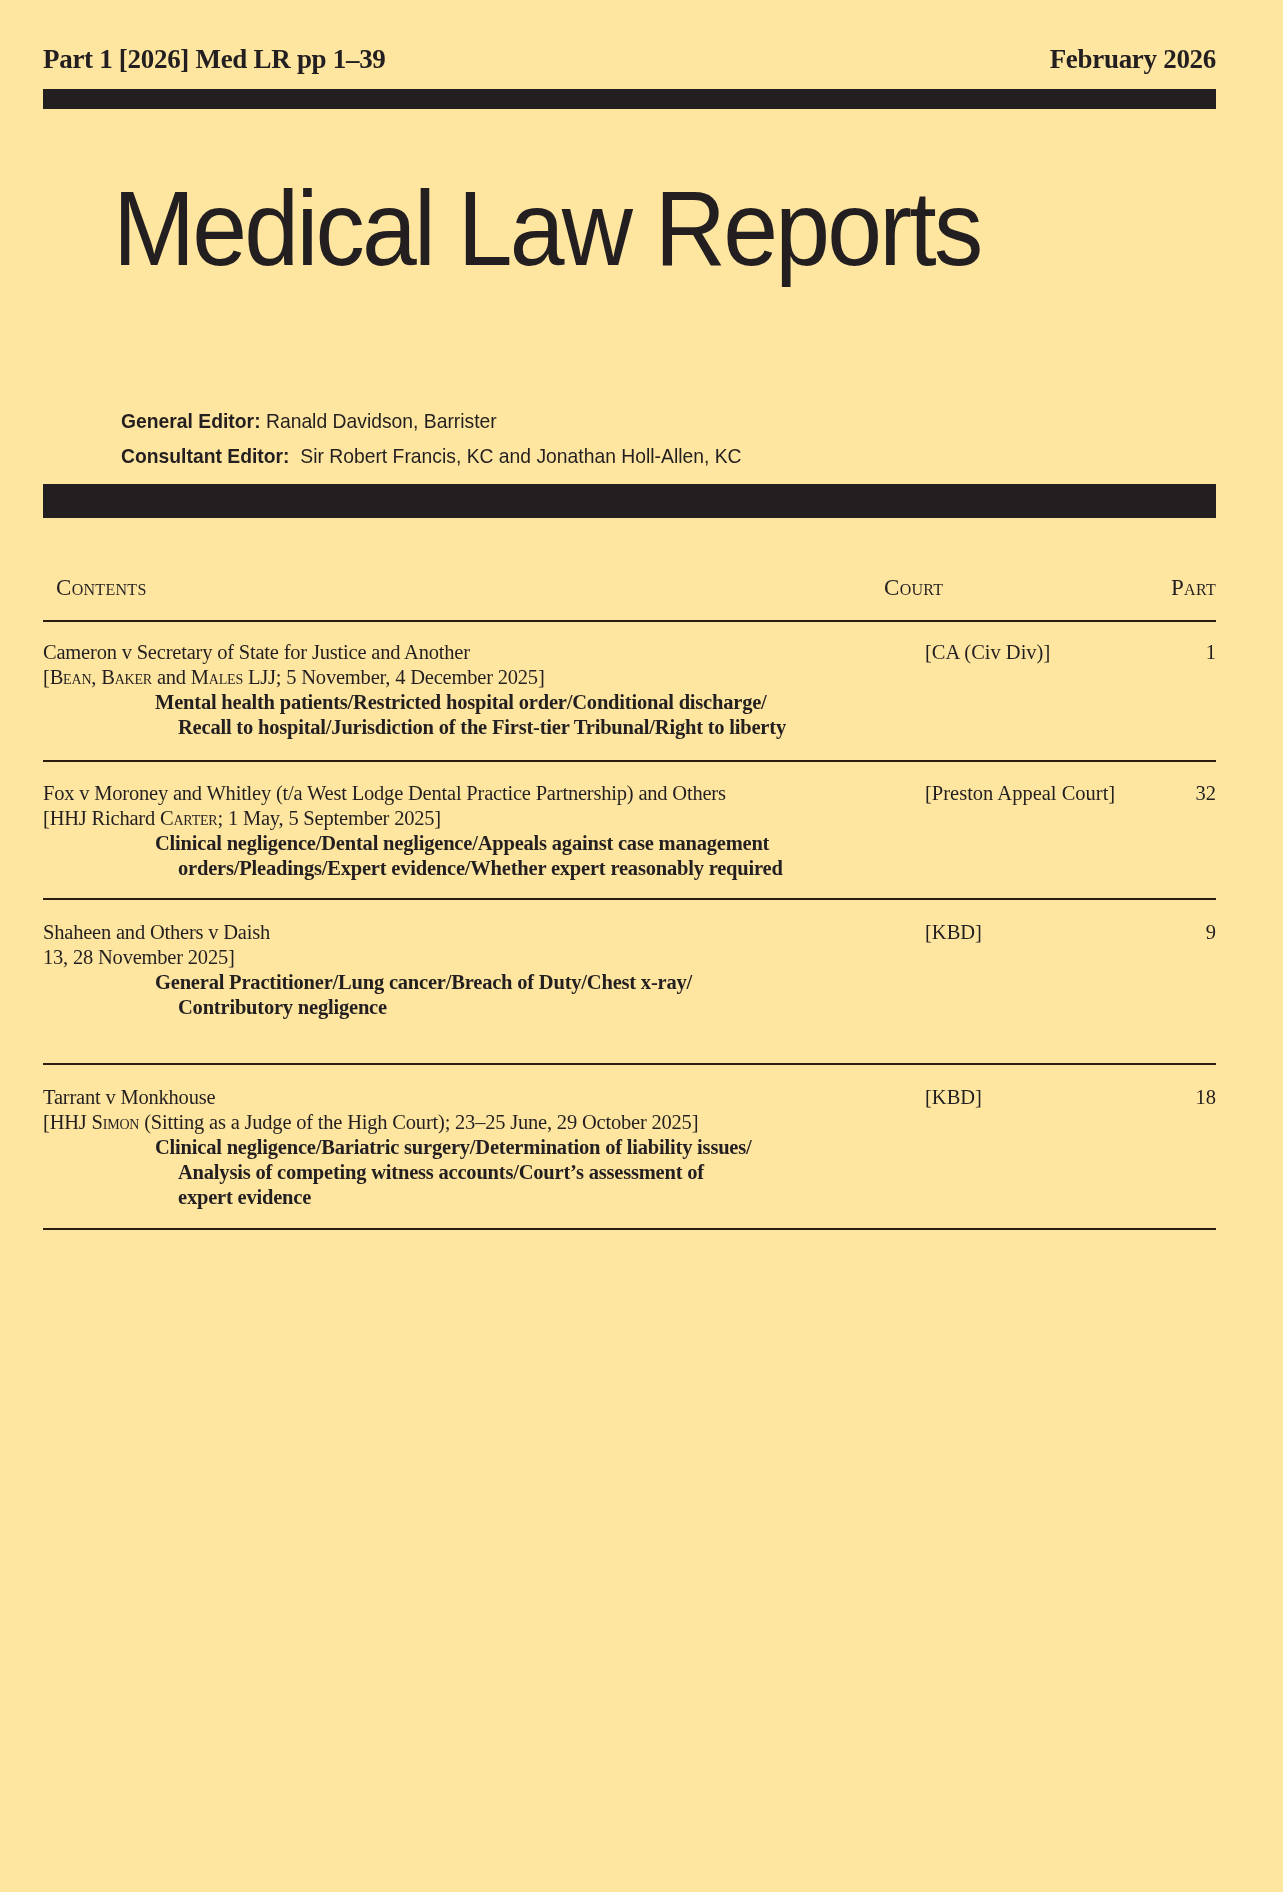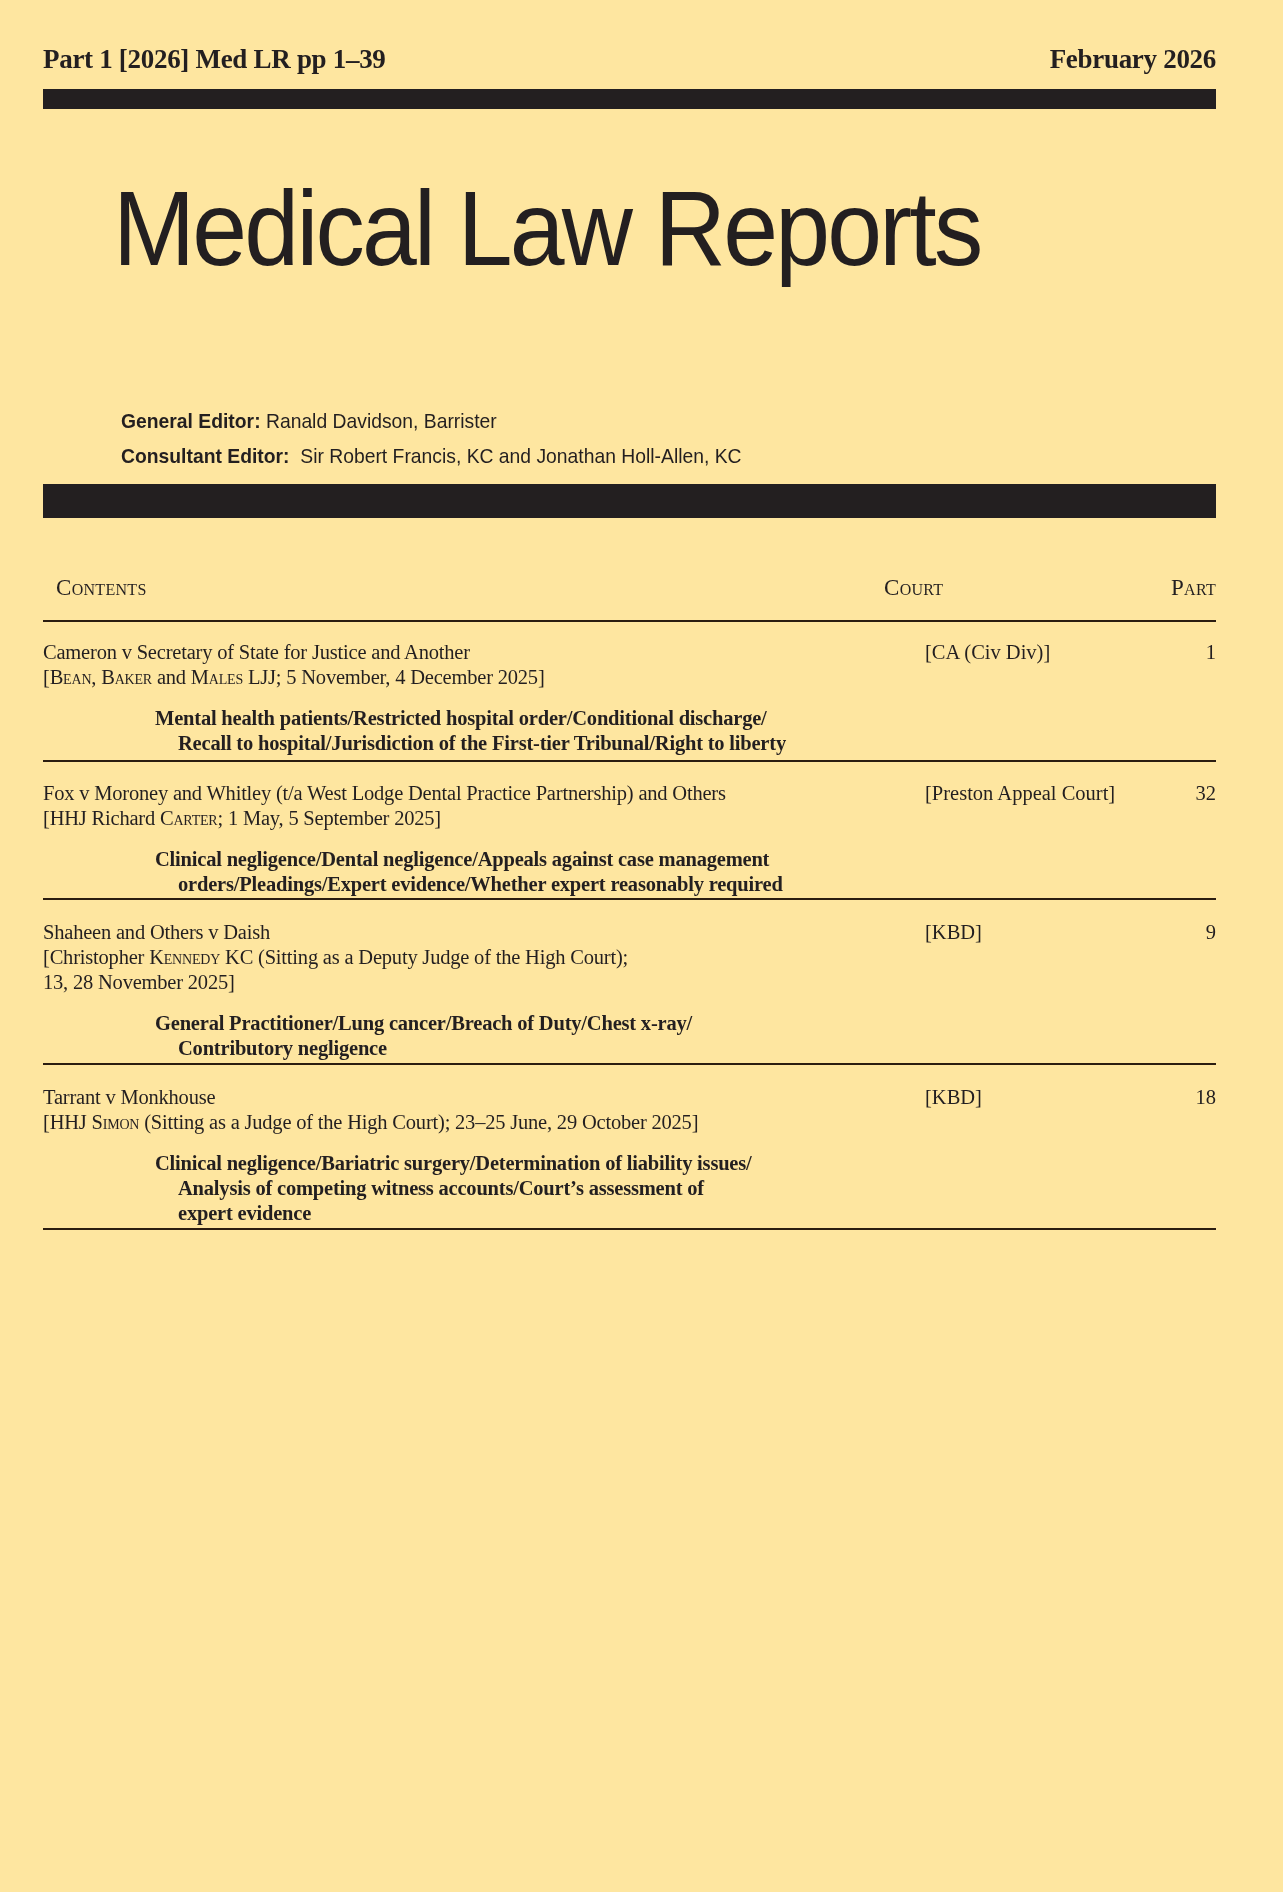--- a/index.html
+++ b/index.html
@@ -99,21 +99,20 @@
       white-space: nowrap;
       letter-spacing: -0.2px;
     }
     .entry .judges .sc { font-variant: small-caps; font-family: Liberation Serif, serif; }
     .entry .keywords {
       margin-left: 112px;
       font-weight: bold;
       font-size: 20.5px;
       line-height: 25px;
       letter-spacing: -0.2px;
-      margin-top: 16px;
     }
     .entry .keywords .kw-line { display: block; white-space: nowrap; }
     .entry .keywords .kw-line.indent { padding-left: 23px; }
     .entry .court {
       position: absolute;
       left: 882px;
       top: 0;
       font-size: 20.5px;
       line-height: 25px;
       white-space: nowrap;
@@ -172,21 +171,20 @@
     <span class="kw-line indent">orders/Pleadings/Expert evidence/Whether expert reasonably required</span>
   </div>
   <div class="court">[Preston Appeal Court]</div>
   <div class="page">32</div>
 </div>
 
 <div class="abs rule" style="top:898px"></div>
 
 <div class="abs entry" style="top:920px">
   <div class="case-title">Shaheen and Others v Daish</div>
-  <div class="judges"><span style="white-space:pre">[Christopher </span><span class="sc">Kennedy</span><span style="white-space:pre"> KC (Sitting as a Deputy Judge of the High Court);</span></div>
   <div class="judges">13, 28 November 2025]</div>
   <div class="keywords">
     <span class="kw-line">General Practitioner/Lung cancer/Breach of Duty/Chest x-ray/</span>
     <span class="kw-line indent">Contributory negligence</span>
   </div>
   <div class="court">[KBD]</div>
   <div class="page">9</div>
 </div>
 
 <div class="abs rule" style="top:1063px"></div>

